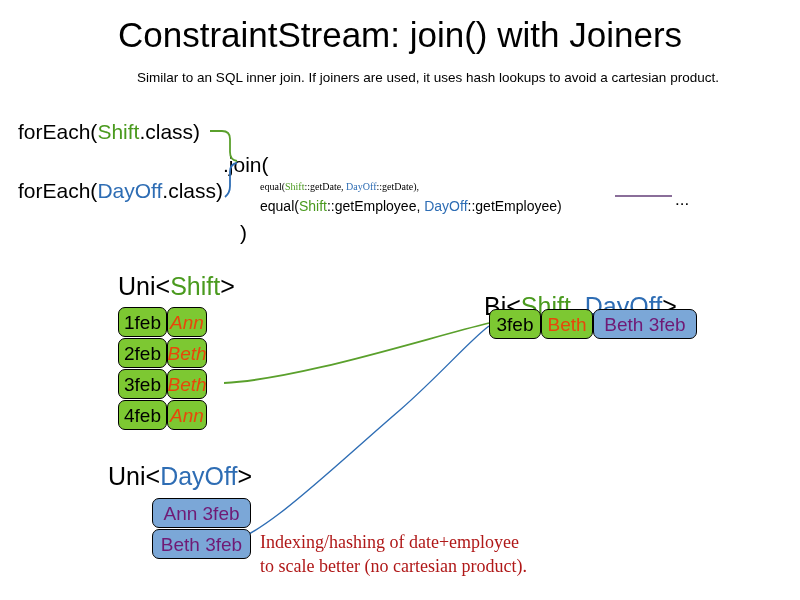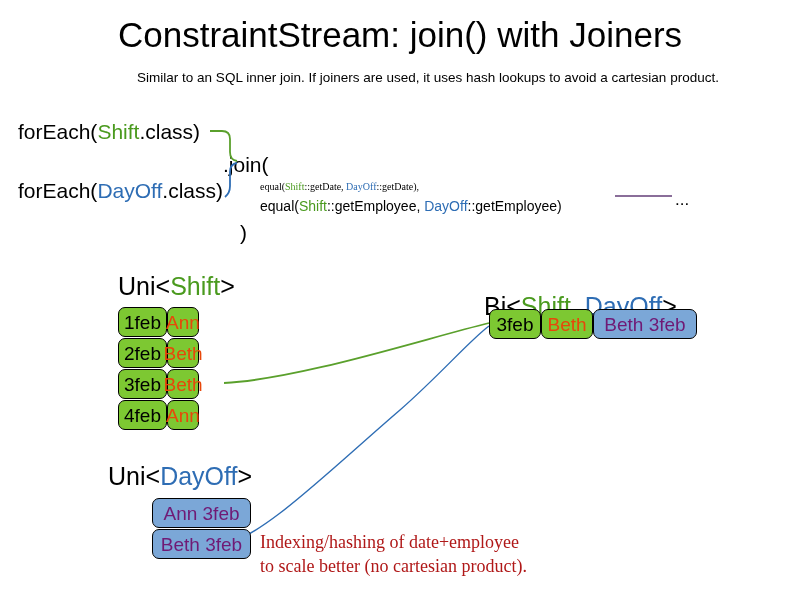--- a/index.html
+++ b/index.html
@@ -143,21 +143,21 @@
   .cell.green { background: #7dc832; }
   .cell.blue  { background: #7ba7d7; }
   .cell.date  { color: #000000; }
   .cell.name  { color: #e8470a; }
   .cell.plain { color: #701a75; }
 
   
   #shift-rows { left: 118px; top: 307px; }
   #shift-rows .row { display: flex; margin-bottom: 1px; }
   #shift-rows .cell.date { width: 49px; }
-  #shift-rows .cell.name { width: 32px; }
+  #shift-rows .cell.name { width: 40px; font-style: italic; }
 
   
   #dayoff-rows { left: 120px; top: 498px; }
   #dayoff-rows .row { display: flex; margin-bottom: 1px; padding-left: 32px; }
   #dayoff-rows .cell { width: 99px; }
 
   
   #bi-row { left: 489px; top: 309px; }
   #bi-row .cell.date { width: 52px; }
   #bi-row .cell.name { width: 52px; }

